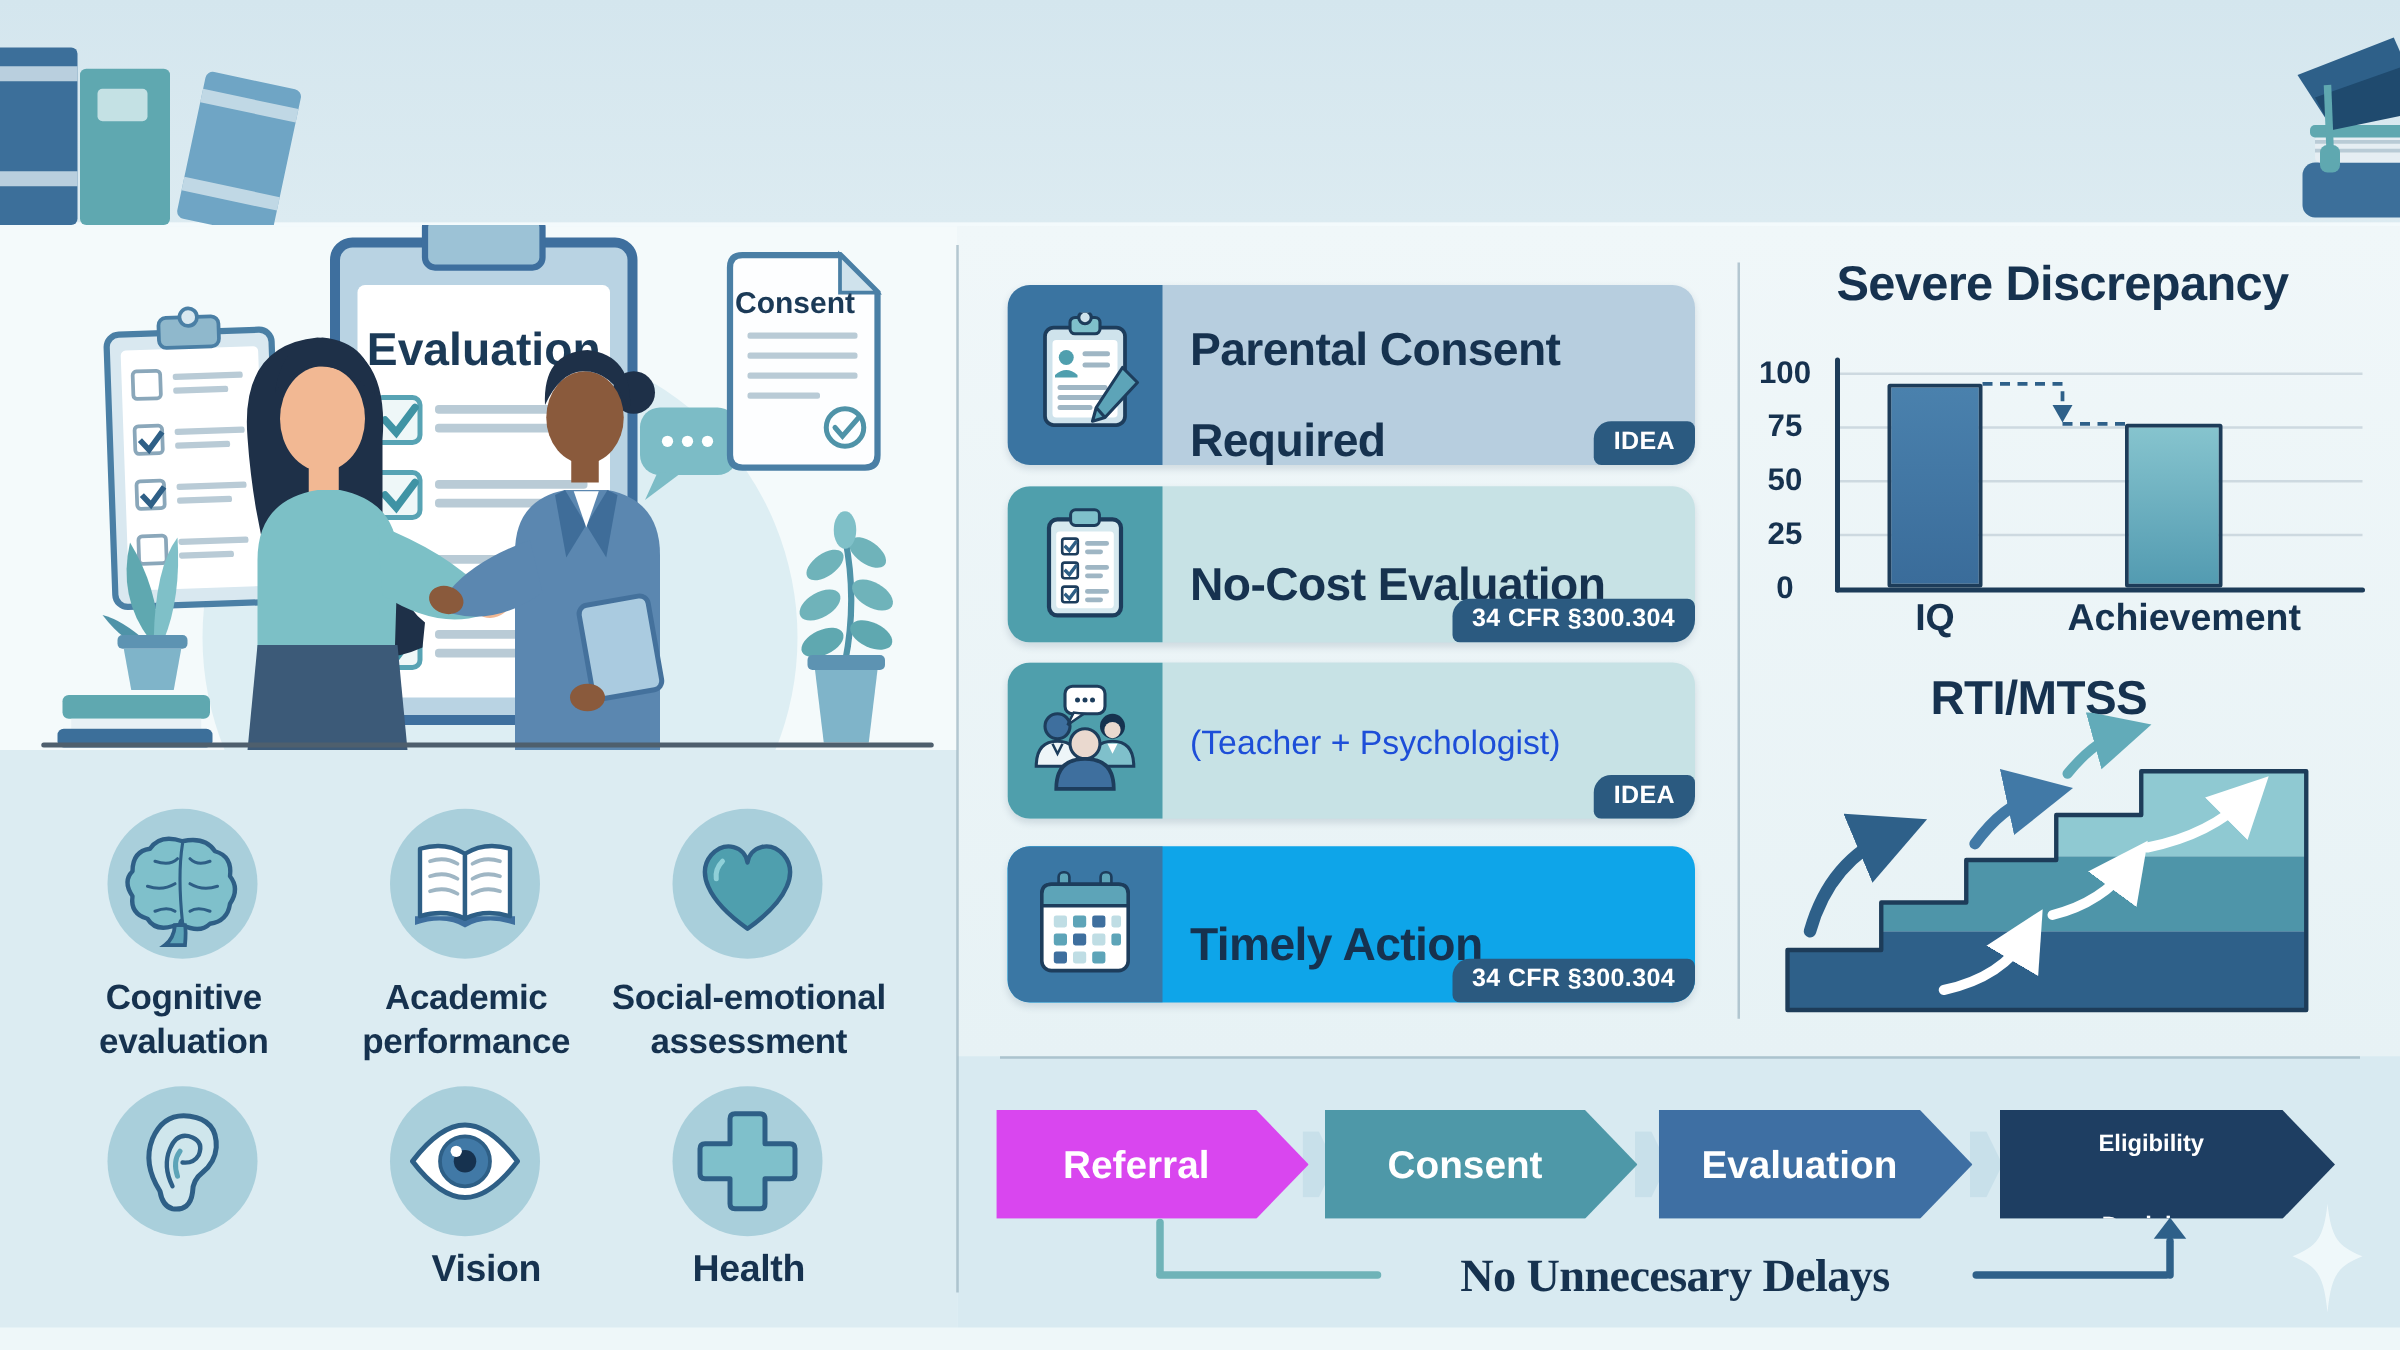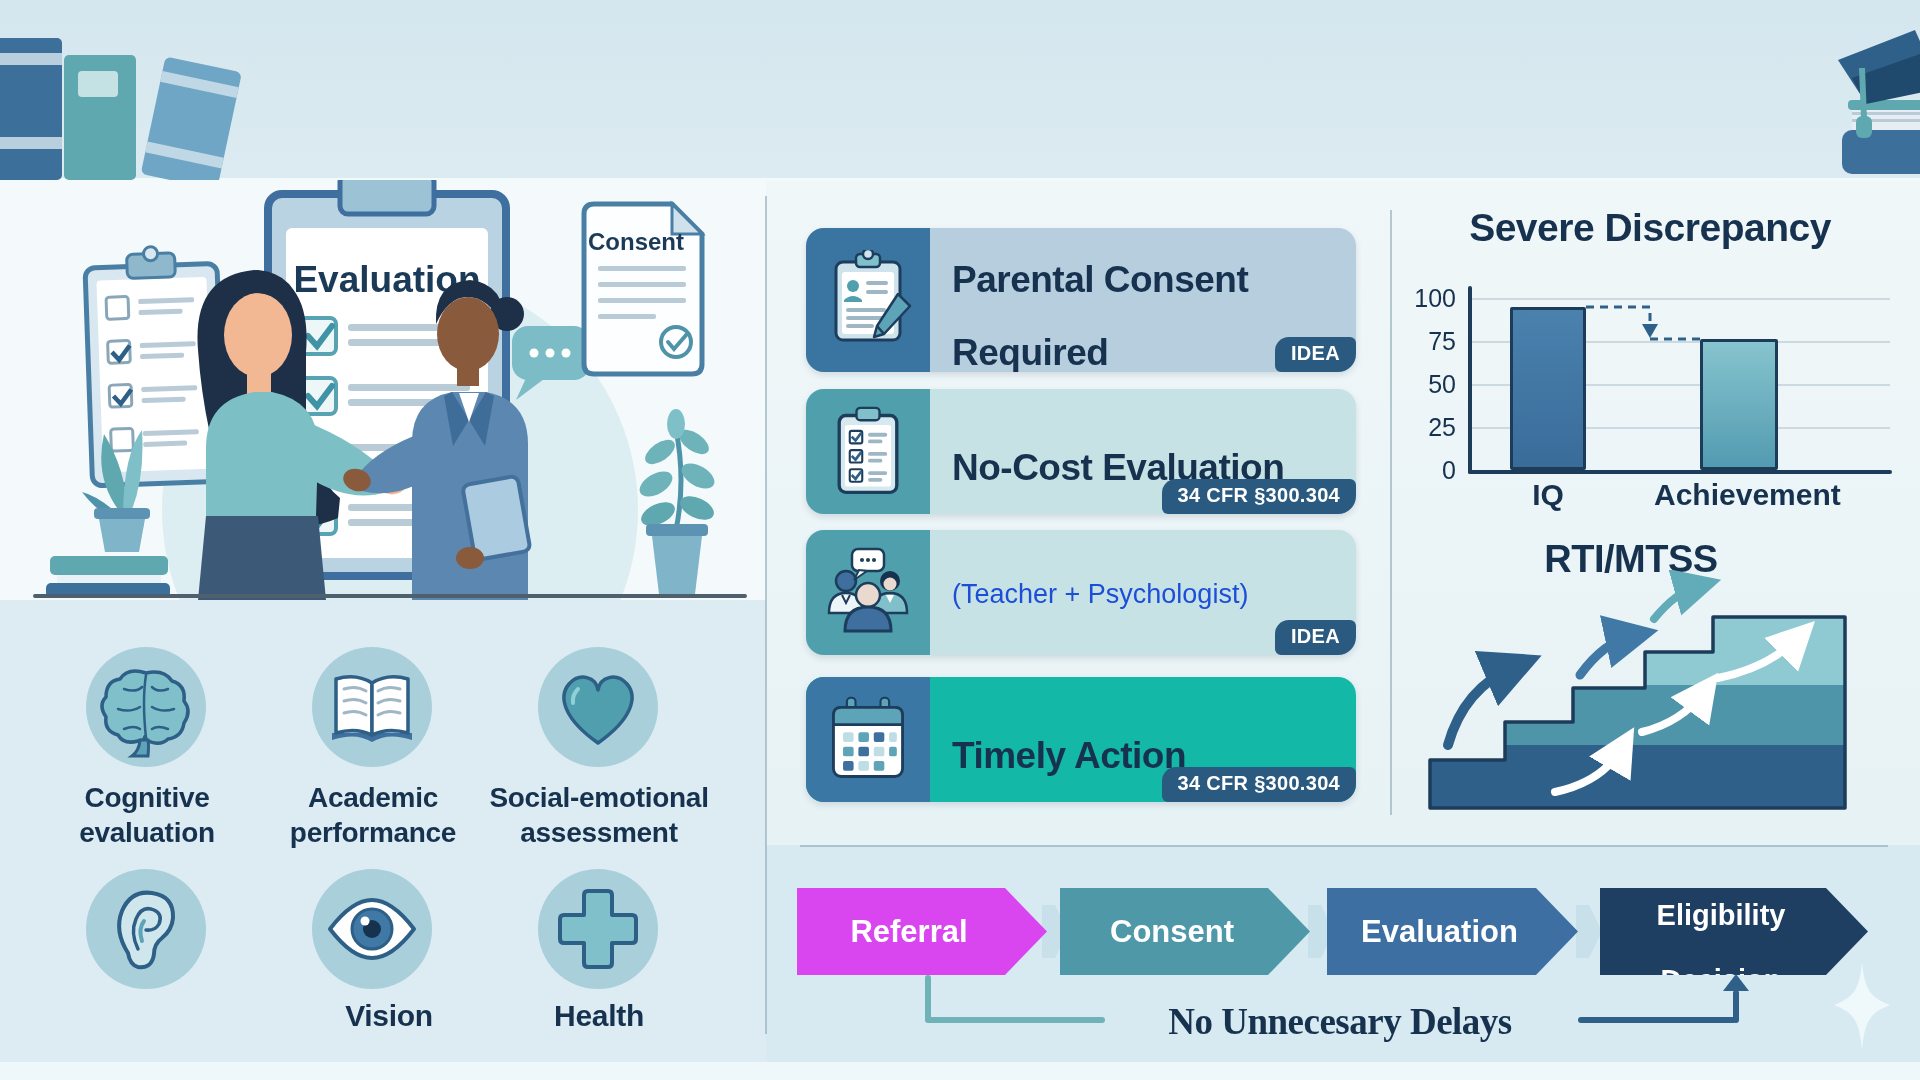--- a/index.html
+++ b/index.html
@@ -24,39 +24,39 @@
   .req-box{left:806px;width:550px;border-radius:18px;overflow:hidden;display:flex;
            box-shadow:0 3px 6px rgba(40,70,95,.15);}
   .req-icon{width:124px;flex:0 0 124px;display:flex;align-items:center;justify-content:center;}
   .req-body{flex:1;display:flex;flex-direction:column;justify-content:center;padding-left:22px;position:relative;}
   .req-title{font-weight:700;font-size:37px;line-height:41px;letter-spacing:-.5px;margin-top:32px;}
   .req-sub{font-weight:500;font-size:27px;line-height:32px;color:#1d4ed8;margin-top:2px;}
   .badge{position:absolute;right:0;bottom:0;background:#2b5a80;color:#fff;font-weight:700;
          font-size:20px;padding:5px 16px 7px;border-radius:14px 6px 14px 6px;letter-spacing:.3px;}
   .theme-blue .req-icon{background:#3a74a1;} .theme-blue.req-box{background:#b7cedf;}
   .theme-teal .req-icon{background:#4f9fac;} .theme-teal.req-box{background:#c7e2e5;}
-  .theme-blue2 .req-icon{background:#3a77a4;} .theme-blue2.req-box{background:#14b8a6;}
+  .theme-blue2 .req-icon{background:#3a77a4;} .theme-blue2.req-box{background:#0ea5e9;}
   
   .chart-title{left:1400px;top:206px;width:500px;text-align:center;font-size:39px;font-weight:700;letter-spacing:-.5px;}
   .chart{left:1400px;top:280px;width:500px;height:240px;}
   .gridline{position:absolute;left:72px;width:418px;height:2px;background:#cdd9e0;}
   .yaxis{position:absolute;left:68px;top:6px;width:4px;height:188px;background:#1d3c59;border-radius:2px;}
   .xaxis{position:absolute;left:68px;top:190px;width:424px;height:4px;background:#1d3c59;border-radius:2px;}
-  .ytick{position:absolute;left:0px;width:56px;text-align:right;font-size:25px;font-weight:400;line-height:30px;}
+  .ytick{position:absolute;left:0px;width:56px;text-align:center;font-size:25px;font-weight:700;line-height:30px;}
   .bar{position:absolute;bottom:50px;border:3px solid #1d3c59;box-sizing:border-box;border-radius:2px;}
   .bar-iq{left:110px;width:76px;background:linear-gradient(#4a81ad,#3a6c9a);}
   .bar-ach{left:300px;width:78px;background:linear-gradient(#86c4ce,#539bb1);}
   .xlabel{position:absolute;top:198px;text-align:center;font-size:30px;font-weight:700;}
   .rti-title{left:1400px;top:538px;width:462px;text-align:center;font-size:38px;font-weight:700;letter-spacing:-.5px;}
   
   .chev{top:888px;height:87px;display:flex;flex-direction:column;align-items:center;justify-content:center;
         color:#fff;font-weight:700;font-size:31px;line-height:33px;
         clip-path:polygon(0 0,calc(100% - 42px) 0,100% 50%,calc(100% - 42px) 100%,0 100%);
         padding-right:26px;box-sizing:border-box;}
-  .chev .l2{font-size:29px;margin-top:32px;}
+  .chev .l2{font-size:19px;margin-top:32px;}
   .sep{top:905px;width:26px;height:53px;background:#c8e0ea;
        clip-path:polygon(0 0,50% 0,100% 50%,50% 100%,0 100%);}
   .conn-teal{background:#6fb3b8;border-radius:3px;}
   .conn-navy{background:#2e6089;border-radius:3px;}
   .arrow-up{width:0;height:0;border-left:13px solid transparent;border-right:13px solid transparent;border-bottom:17px solid #2e6089;}
   .delays{left:1108px;top:1000px;width:464px;text-align:center;font-size:37px;font-weight:700;letter-spacing:-.5px;font-family:Liberation Serif, serif;}
 </style>
 </head>
 <body>
 

